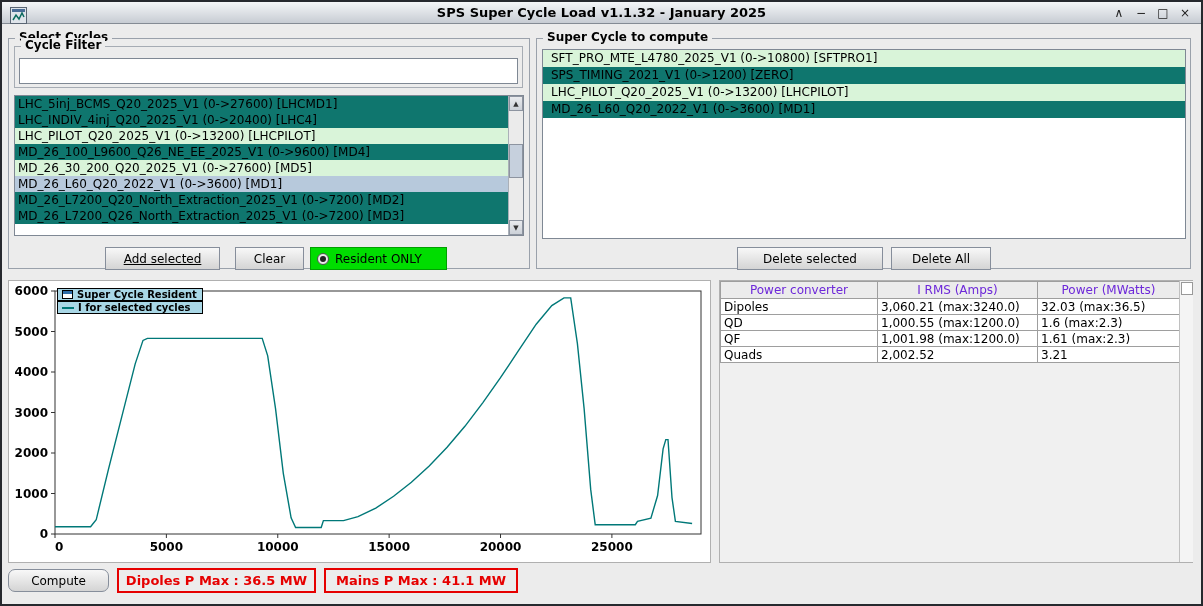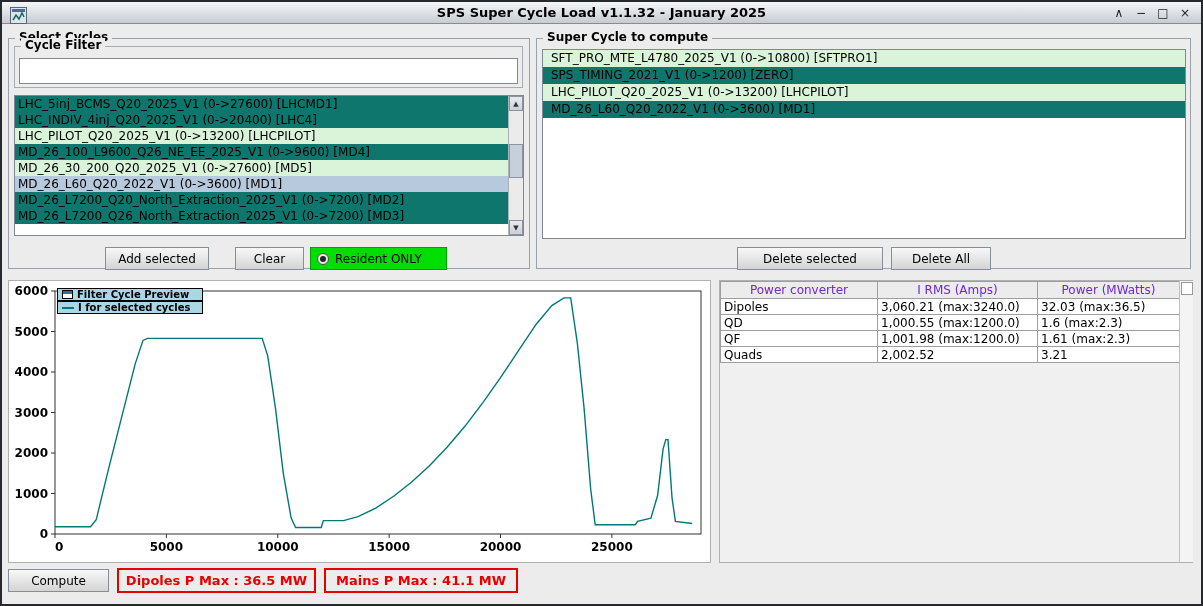--- a/index.html
+++ b/index.html
@@ -72,21 +72,21 @@
     position:absolute; left:0; top:48px; width:14px; height:34px;
     background:#c6d0dd; border:1px solid #8d94a0;
   }
   
   .btn {
     position:absolute; height:23px;
     background:linear-gradient(#f8f8f8,#d4d4d4);
     border:1px solid #868e9b; font-family:inherit; font-size:12px; color:#000;
     display:flex; align-items:center; justify-content:center; cursor:default;
   }
-  .btn-add    { left:96px;  top:208px; width:104px; }
+  .btn-add    { left:96px;  top:208px; width:115px;text-decoration:underline; }
   .btn-clear  { left:226px; top:208px; width:69px; }
   .resident-toggle {
     position:absolute; left:301px; top:208px; width:137px; height:23px;
     background:#00dd00; border:1px solid #00a000;
     display:flex; align-items:center; gap:6px; padding-left:6px;
     font-weight:normal; font-size:12px;
   }
   .radio {
     width:12px; height:12px; border-radius:50%;
     background:radial-gradient(#ffffff,#d9d9d9); border:1px solid #555;
@@ -130,21 +130,21 @@
   }
   .table-scroll {
     position:absolute; left:459px; top:0; width:14px; height:281px;
     background:#f4f4f4; border-left:1px solid #c0c0c0;
   }
   .table-scroll-thumb {
     position:absolute; left:1px; top:1px; width:12px; height:13px;
     background:#ffffff; border:1px solid #999;
   }
   
-  .btn-compute { left:8px; top:569px; width:101px; }
+  .btn-compute { left:8px; top:569px; width:101px;border-radius:7px; }
   .alert-label {
     position:absolute; top:568px; height:25px;
     border:2px solid #e60000; color:#e60000; font-weight:bold; font-size:13px;
     display:flex; align-items:center; justify-content:center; white-space:nowrap;
   }
   .alert-dipoles { left:117px; width:199px; }
   .alert-mains   { left:324px; width:194px; }
 </style>
 </head>
 <body>
@@ -242,21 +242,21 @@
       <line x1="491.51724137931035" y1="253" x2="491.51724137931035" y2="257" stroke="#333"></line>
       <text x="491.51724137931035" y="270" text-anchor="middle" font-size="12" font-weight="bold" fill="#000">20000</text>
       <line x1="602.8965517241379" y1="253" x2="602.8965517241379" y2="257" stroke="#333"></line>
       <text x="602.8965517241379" y="270" text-anchor="middle" font-size="12" font-weight="bold" fill="#000">25000</text>
       <polyline points="46.0,245.7 81.6,245.7 87.2,238.8 99.5,188.2 112.8,135.6 126.2,82.9 134.0,59.4 138.4,57.4 253.2,57.4 258.7,74.8 266.5,127.4 274.3,192.3 282.1,236.8 286.6,246.5 312.2,246.5 314.4,239.6 334.5,239.6 349.0,235.6 366.8,227.1 384.6,215.3 402.4,201.2 420.2,185.0 438.1,166.3 455.9,145.3 473.7,121.8 491.5,96.7 509.3,69.9 527.2,43.2 542.8,24.6 555.0,16.9 561.7,16.9 568.4,62.7 575.1,127.4 581.7,208.4 586.2,243.7 626.3,243.7 628.5,240.4 641.9,237.2 648.6,214.5 654.1,167.9 656.8,158.6 659.0,158.6 663.0,216.6 666.4,240.4 683.1,242.5" fill="none" stroke="#007878" stroke-width="1.4"></polyline>
     </svg>
   <div class="chart-legend">
 
   <div class="legend-entry">
         <span class="icon-preview"></span>
-        <span>Filter Cycle Preview</span>
+        <span>Super Cycle Resident</span>
       </div>
       <div class="legend-entry">
         <span class="icon-line"></span>
         <span>I for selected cycles</span>
       </div>
     </div>
 </div>
 
 <div class="table-panel">
   <table class="power">

